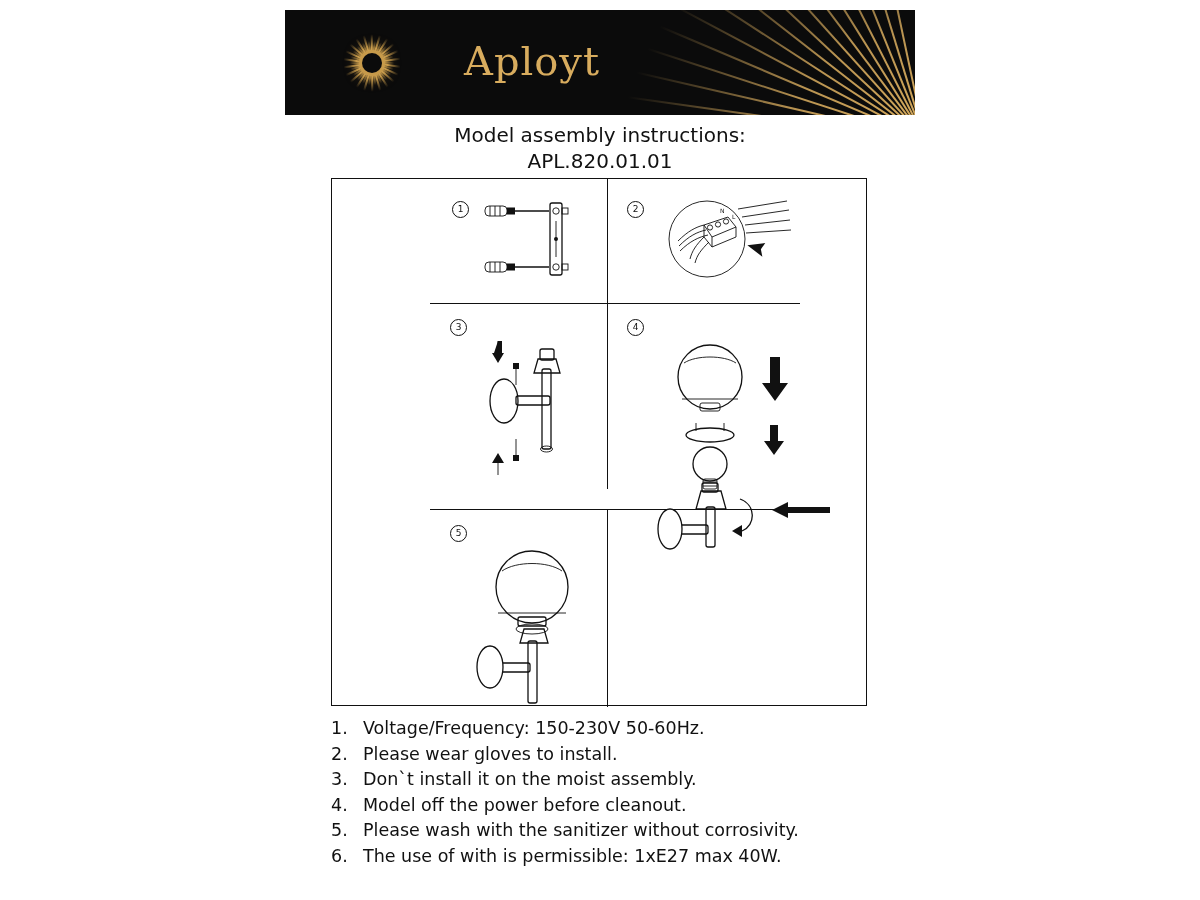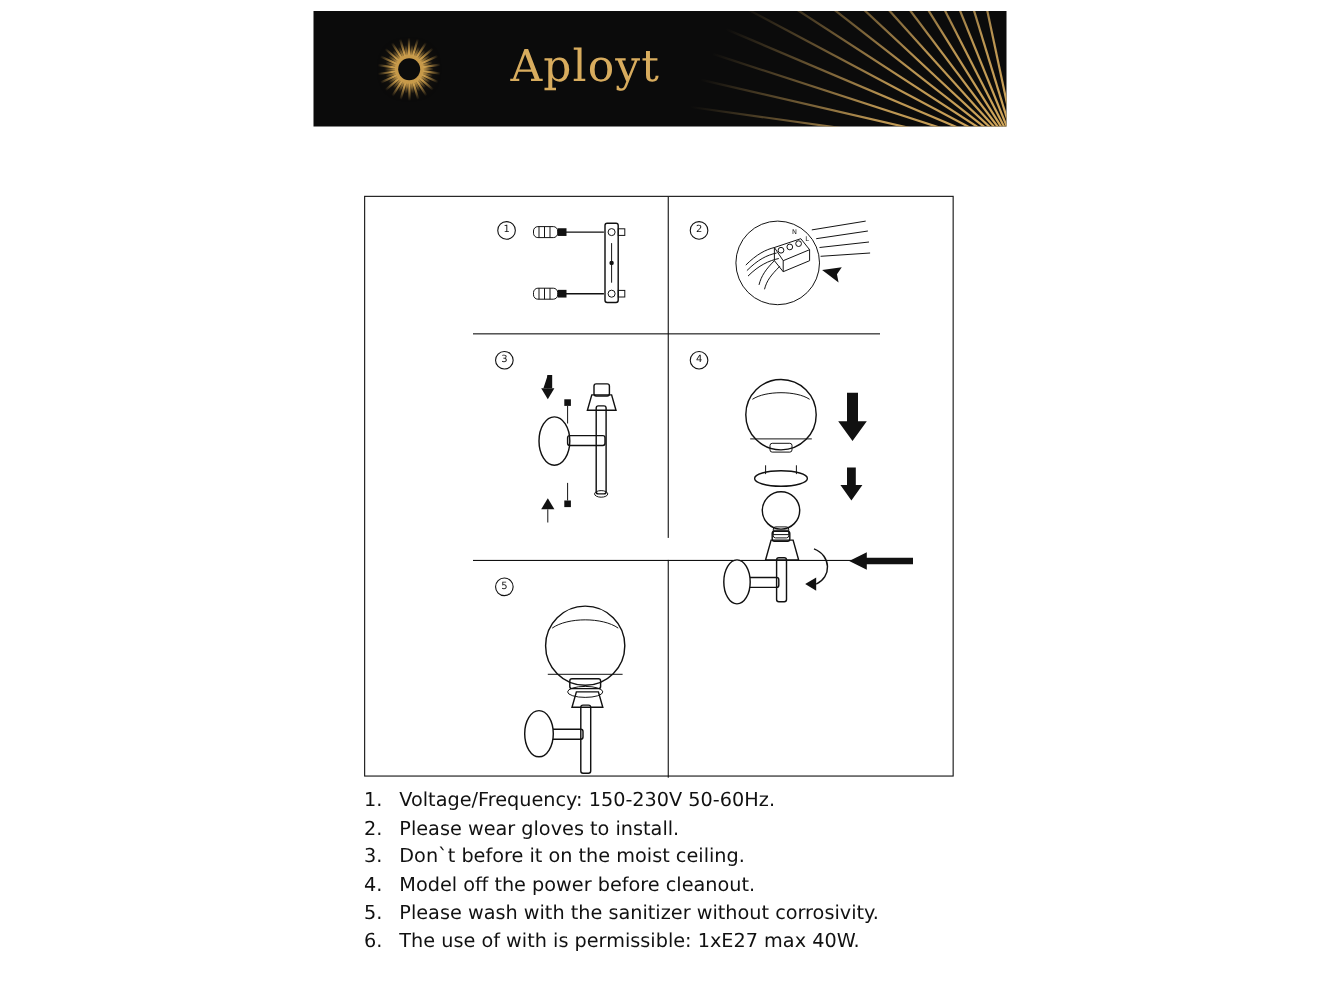--- a/index.html
+++ b/index.html
@@ -234,20 +234,24 @@
         <div class="fray" style="transform: rotate(48deg); width: 268px;"></div>
         <div class="fray" style="transform: rotate(53deg); width: 264px;"></div>
         <div class="fray" style="transform: rotate(58deg); width: 260px;"></div>
         <div class="fray" style="transform: rotate(63deg); width: 256px;"></div>
         <div class="fray" style="transform: rotate(68deg); width: 252px;"></div>
         <div class="fray" style="transform: rotate(73deg); width: 248px;"></div>
         <div class="fray" style="transform: rotate(78deg); width: 244px;"></div>
       </div>
   </div>
 
+  <div class="doc-title">
+    <span>Model assembly instructions:</span>
+    <span class="line2">APL.820.01.01</span>
+  </div>
 
   <div class="frame">
 
     <div class="divider-v" style="left:275px; top:0; height:310px;"></div>
     <div class="divider-h" style="left:98px; top:124px; width:370px;"></div>
     <div class="divider-h" style="left:98px; top:330px; width:370px;"></div>
     <div class="divider-v" style="left:275px; top:330px; height:198px;"></div>
 
     <div class="step-num" style="left:120px; top:22px;">1</div>
     <div class="cell" style="left:145px; top:18px;">
@@ -399,21 +403,21 @@
     <div class="note-row">
       <span class="note-idx">1.</span>
       <span class="note-txt">Voltage/Frequency: 150-230V 50-60Hz.</span>
     </div>
     <div class="note-row">
       <span class="note-idx">2.</span>
       <span class="note-txt">Please wear gloves to install.</span>
     </div>
     <div class="note-row">
       <span class="note-idx">3.</span>
-      <span class="note-txt">Don`t before it on the moist ceiling.</span>
+      <span class="note-txt">Don`t install it on the moist assembly.</span>
     </div>
     <div class="note-row">
       <span class="note-idx">4.</span>
       <span class="note-txt">Model off the power before cleanout.</span>
     </div>
     <div class="note-row">
       <span class="note-idx">5.</span>
       <span class="note-txt">Please wash with the sanitizer without corrosivity.</span>
     </div>
     <div class="note-row">

